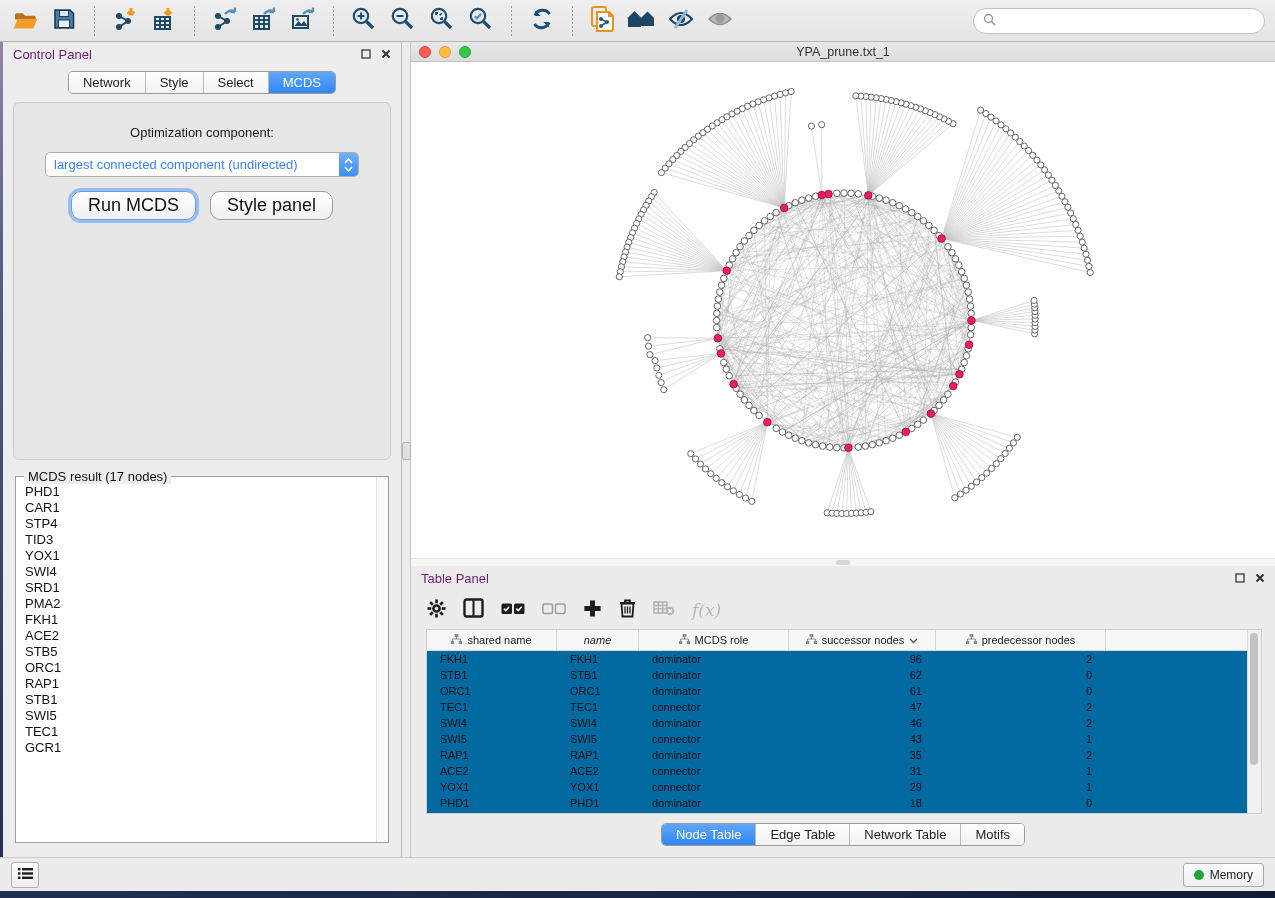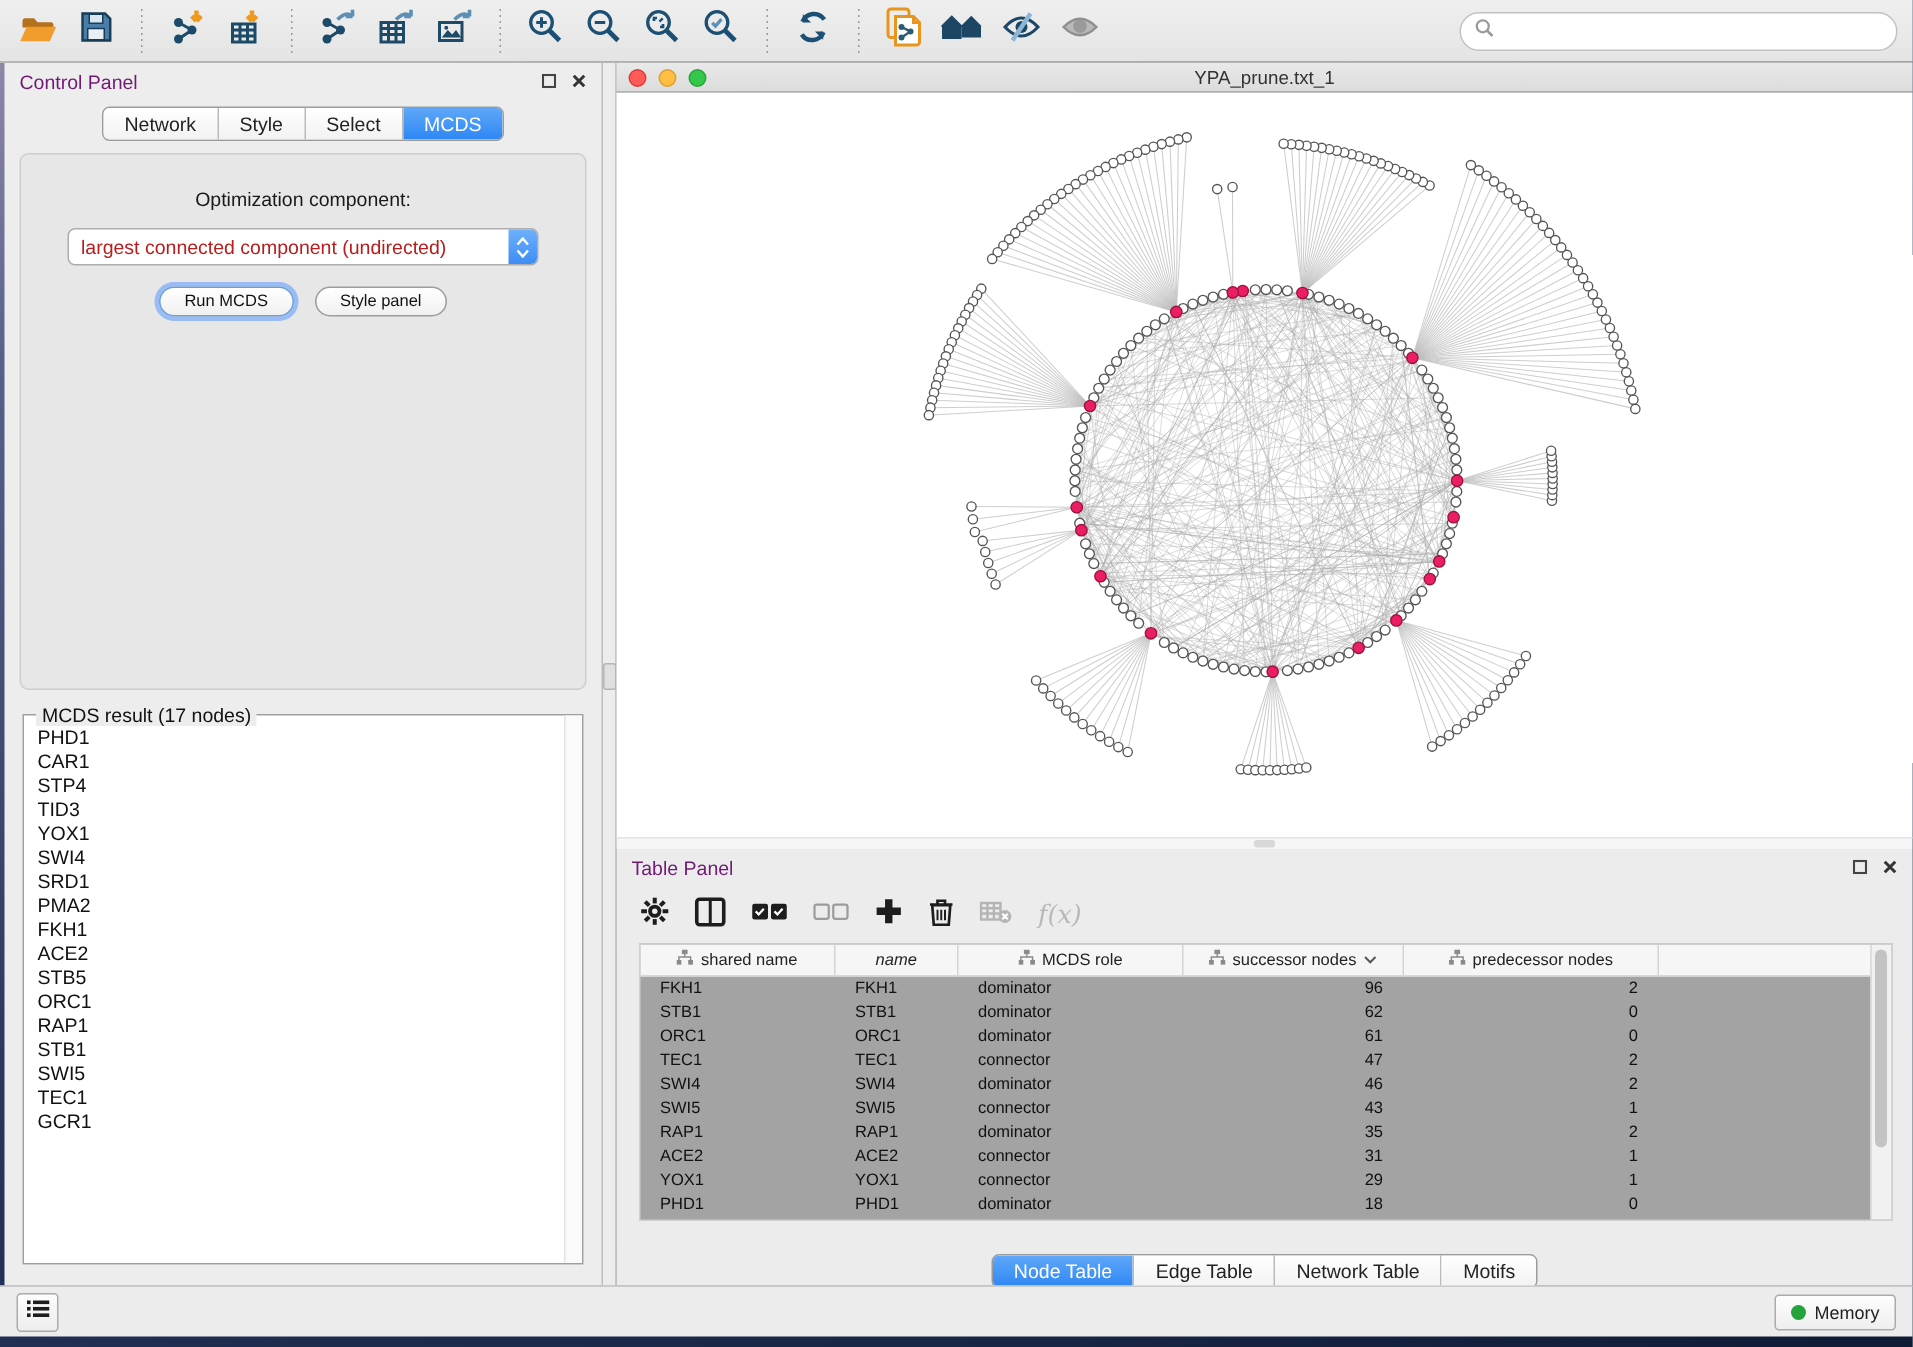--- a/index.html
+++ b/index.html
@@ -22,27 +22,27 @@
   .wicons{display:flex;gap:10px;align-items:center;}
   .segbar{display:flex;justify-content:center;margin:4px 0 2px;}
   .seggroup{display:flex;border:1px solid #9b9b9b;border-radius:5px;overflow:hidden;background:#fff;}
   .seg{padding:3px 14px;font-size:13px;color:#222;background:linear-gradient(#ffffff,#f2f2f2);border-right:1px solid #b9b9b9;cursor:default;}
   .seg:last-child{border-right:none;}
   .seg.sel{background:linear-gradient(#5fa7f8,#2e87f4);color:#fff;}
   .cp-pane{margin:6px 10px;height:356px;background:#e7e7e7;border:1px solid #cdcdcd;border-radius:6px;
     display:flex;flex-direction:column;align-items:center;flex:0 0 auto;}
   .opt-label{margin-top:22px;font-size:13px;color:#1a1a1a;}
   .selectbox{margin-top:12px;width:312px;height:23px;background:#fff;border:1px solid #adadad;border-radius:5px;
-    display:flex;align-items:center;font-size:13px;color:#b91c1c;}
+    display:flex;align-items:center;font-size:13px;color:#3b82f6;}
   .selectbox .val{flex:1;padding:0 8px;white-space:nowrap;overflow:hidden;}
   .stepper{width:19px;height:23px;border-radius:0 4px 4px 0;background:linear-gradient(#6fb0fa,#3c8df5);
     display:flex;flex-direction:column;align-items:center;justify-content:center;gap:2px;}
   .stepper svg{display:block}
   .btnrow{margin-top:14px;display:flex;gap:14px;}
-  .btn{padding:3px 16px;font-size:11px;color:#111;background:linear-gradient(#ffffff,#f0f0f0);
+  .btn{padding:3px 16px;font-size:18px;color:#111;background:linear-gradient(#ffffff,#f0f0f0);
     border:1px solid #9d9d9d;border-radius:10px;}
   .btn.focusring{box-shadow:0 0 0 3px rgba(110,165,250,.65);border-color:#6b9fd8;}
   .mcds-box{margin:10px 12px 14px;flex:1;border:1px solid #9f9f9f;position:relative;background:#fff;display:flex;min-height:0;}
   .mcds-legend{position:absolute;top:-8px;left:8px;background:#ededed;padding:0 4px;font-size:13px;color:#111;}
   .mcds-list{flex:1;overflow:hidden;padding:7px 0 0 9px;font-size:13px;color:#111;line-height:16px;}
   .mcds-scroll{width:11px;background:#fafafa;border-left:1px solid #e4e4e4;flex:0 0 auto;}
   
   .vsplit{width:8px;background:#ececec;border-right:1px solid #c6c6c6;position:relative;flex:0 0 auto;}
   .vhandle{position:absolute;left:0;top:400px;width:7px;height:16px;background:#e0e0e0;border:1px solid #b5b5b5;border-radius:2px;}
   
@@ -58,21 +58,21 @@
   .nettitle .t{position:absolute;left:0;right:0;text-align:center;font-size:12.5px;color:#333;font-weight:500;}
   .netcanvas{flex:1;background:#fff;position:relative;overflow:hidden;}
   .hsplit{height:7px;background:#f6f6f6;border-top:1px solid #e3e3e3;position:relative;flex:0 0 auto;}
   .hhandle{position:absolute;left:50%;top:1px;width:14px;height:5px;transform:translateX(-50%);
     background:#d8d8d8;border-radius:2px;}
   
   .tpanel{flex:1;background:#ececec;display:flex;flex-direction:column;min-height:0;}
   .tp-toolbar{height:38px;display:flex;align-items:center;gap:17px;padding:0 0 0 16px;flex:0 0 auto;}
   .tp-toolbar .tbi{display:flex;align-items:center;justify-content:center;}
   .fx{font-family:"DejaVu Serif",serif;font-style:italic;font-size:17px;color:#b8b8b8;}
-  .tablewrap{margin:0 13px 13px 15px;background:#a3a3a3;border:1px solid #cfcfcf;display:flex;flex:0 0 auto;height:183px;}
+  .tablewrap{margin:0 13px 0 15px;background:#0369a1;border:1px solid #cfcfcf;display:flex;flex:0 0 auto;height:183px;}
   .tmain{flex:1;display:flex;flex-direction:column;min-width:0;}
   .thead{display:flex;height:20px;background:#f6f6f6;border-bottom:1px solid #d8d8d8;flex:0 0 auto;}
   .th{display:flex;align-items:center;justify-content:center;gap:5px;font-size:11px;color:#222;
     border-right:1px solid #d4d4d4;box-sizing:border-box;}
   .tbody{flex:1;overflow:hidden;}
   .tr{display:flex;height:16px;align-items:center;font-size:11px;color:#111;}
   .td{box-sizing:border-box;white-space:nowrap;overflow:hidden;}
   .td.l{padding-left:13px;text-align:left;}
   .td.r{padding-right:14px;text-align:right;}
   .tscroll{width:13px;background:#f1f1f1;border-left:1px solid #ddd;position:relative;flex:0 0 auto;}

